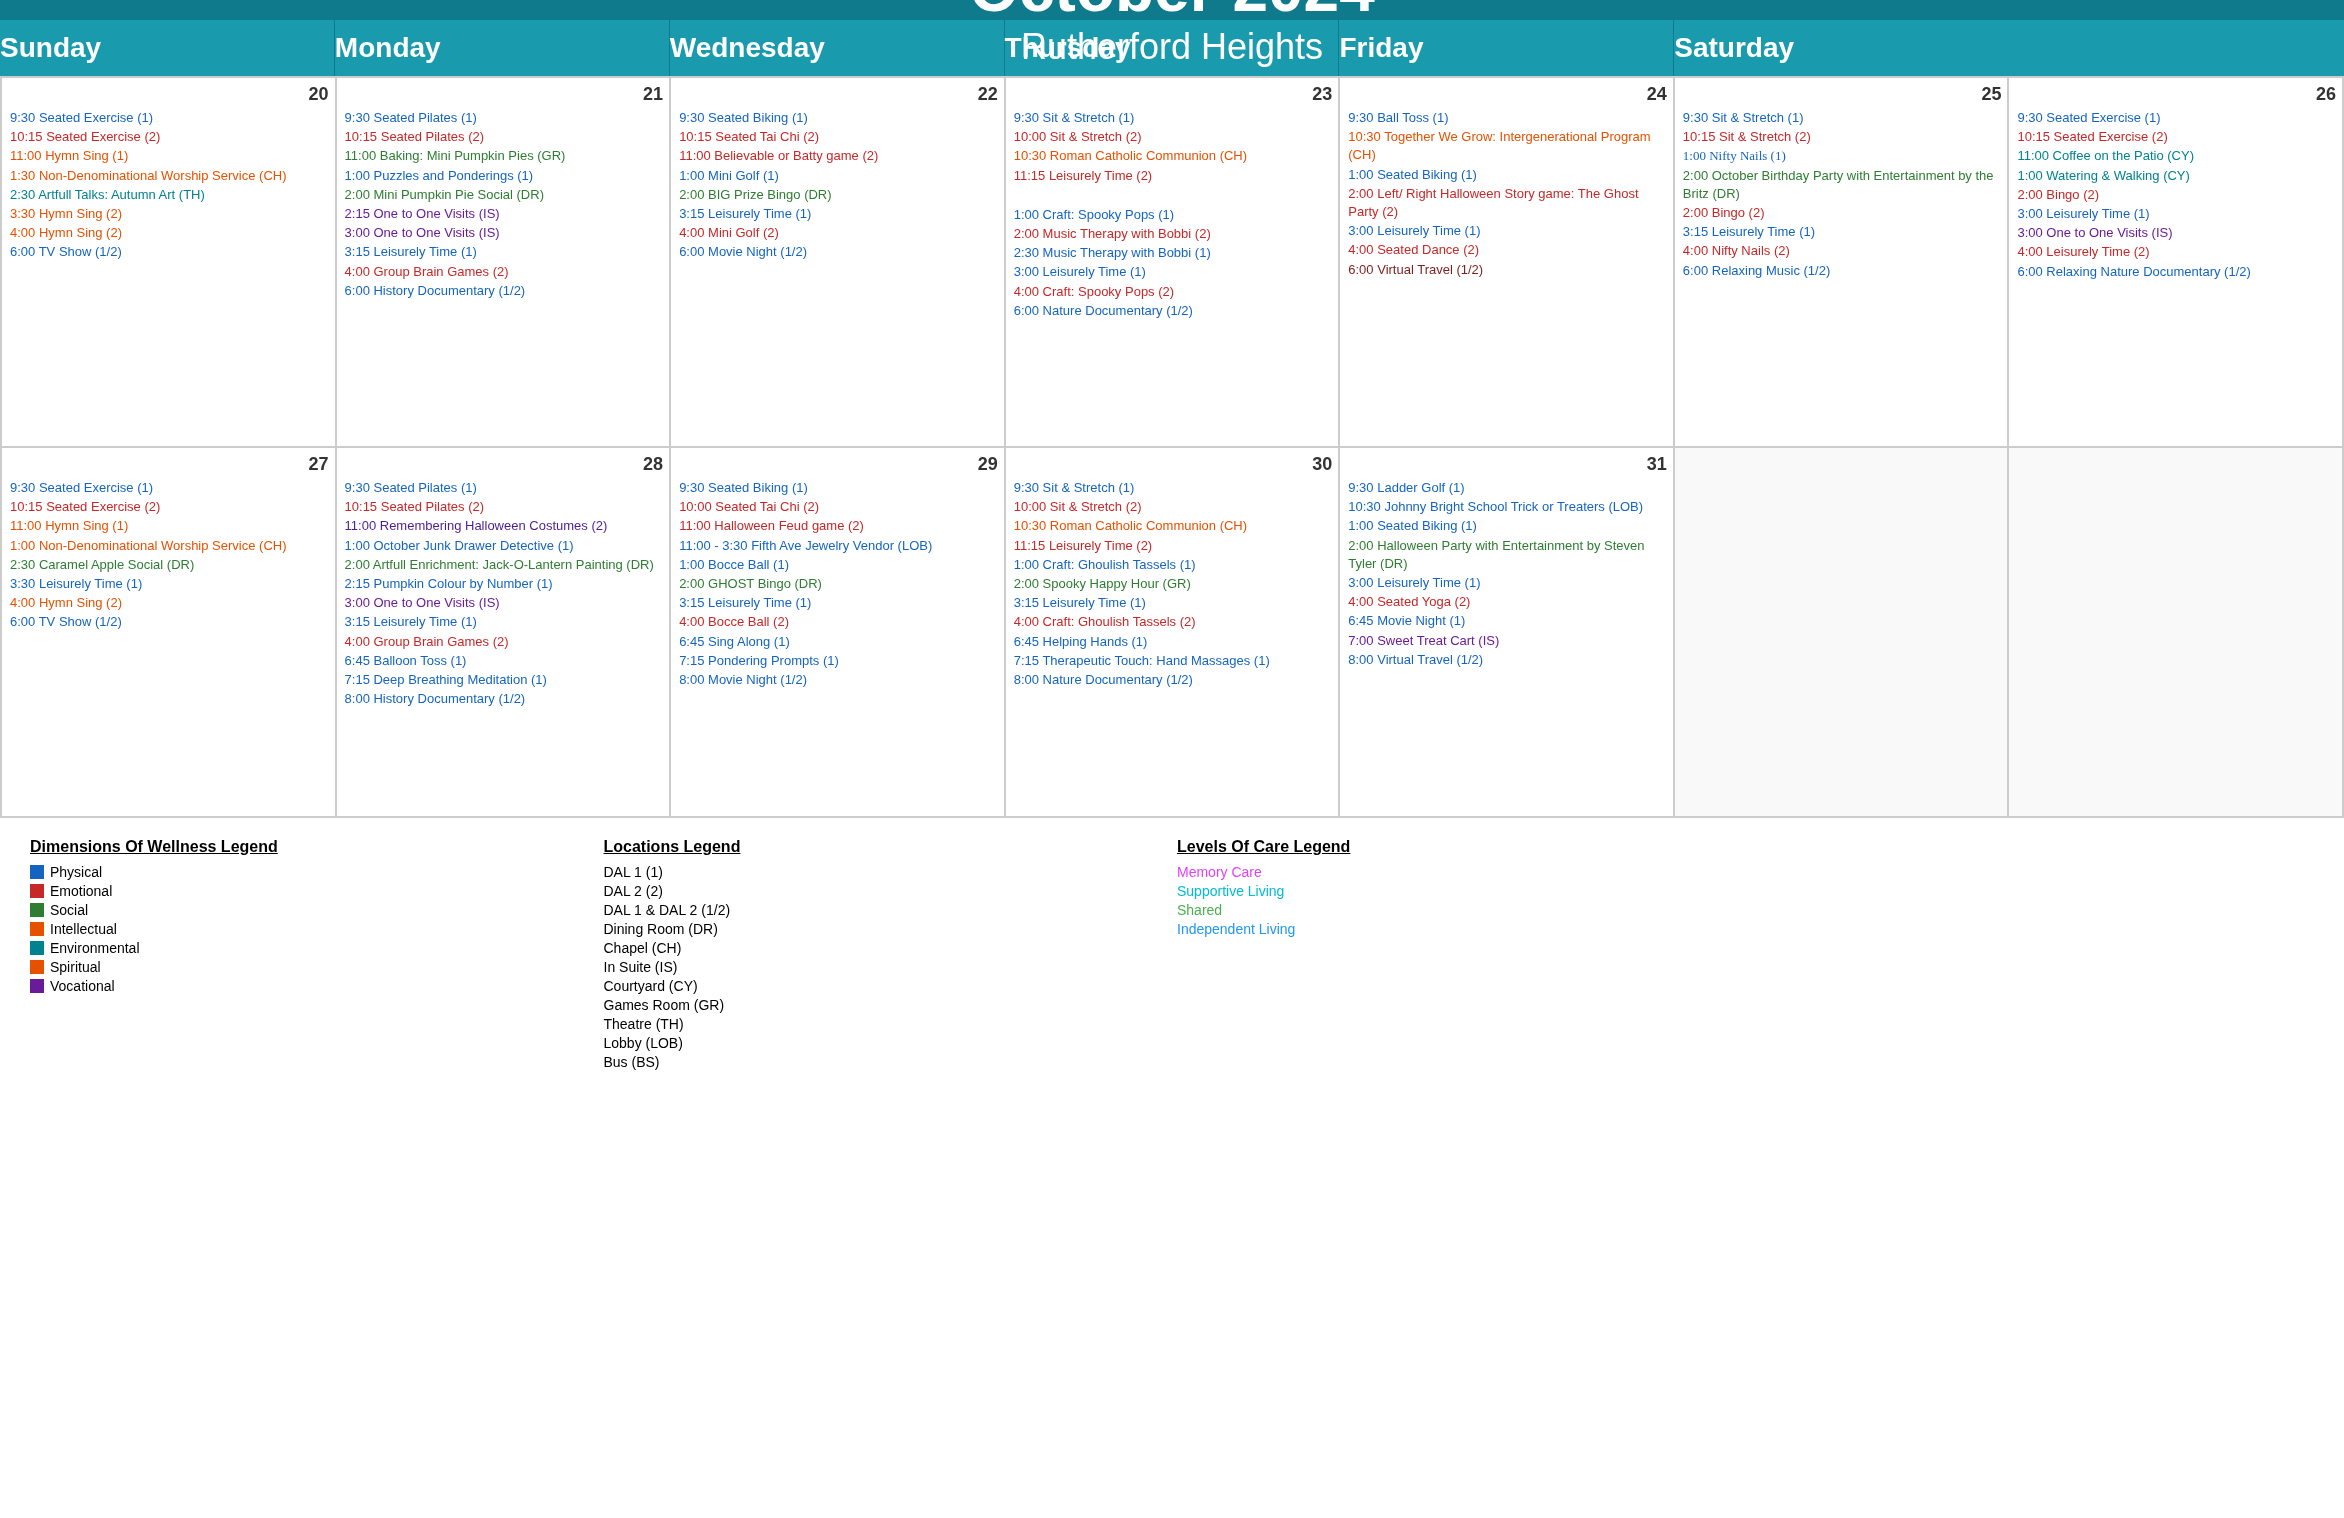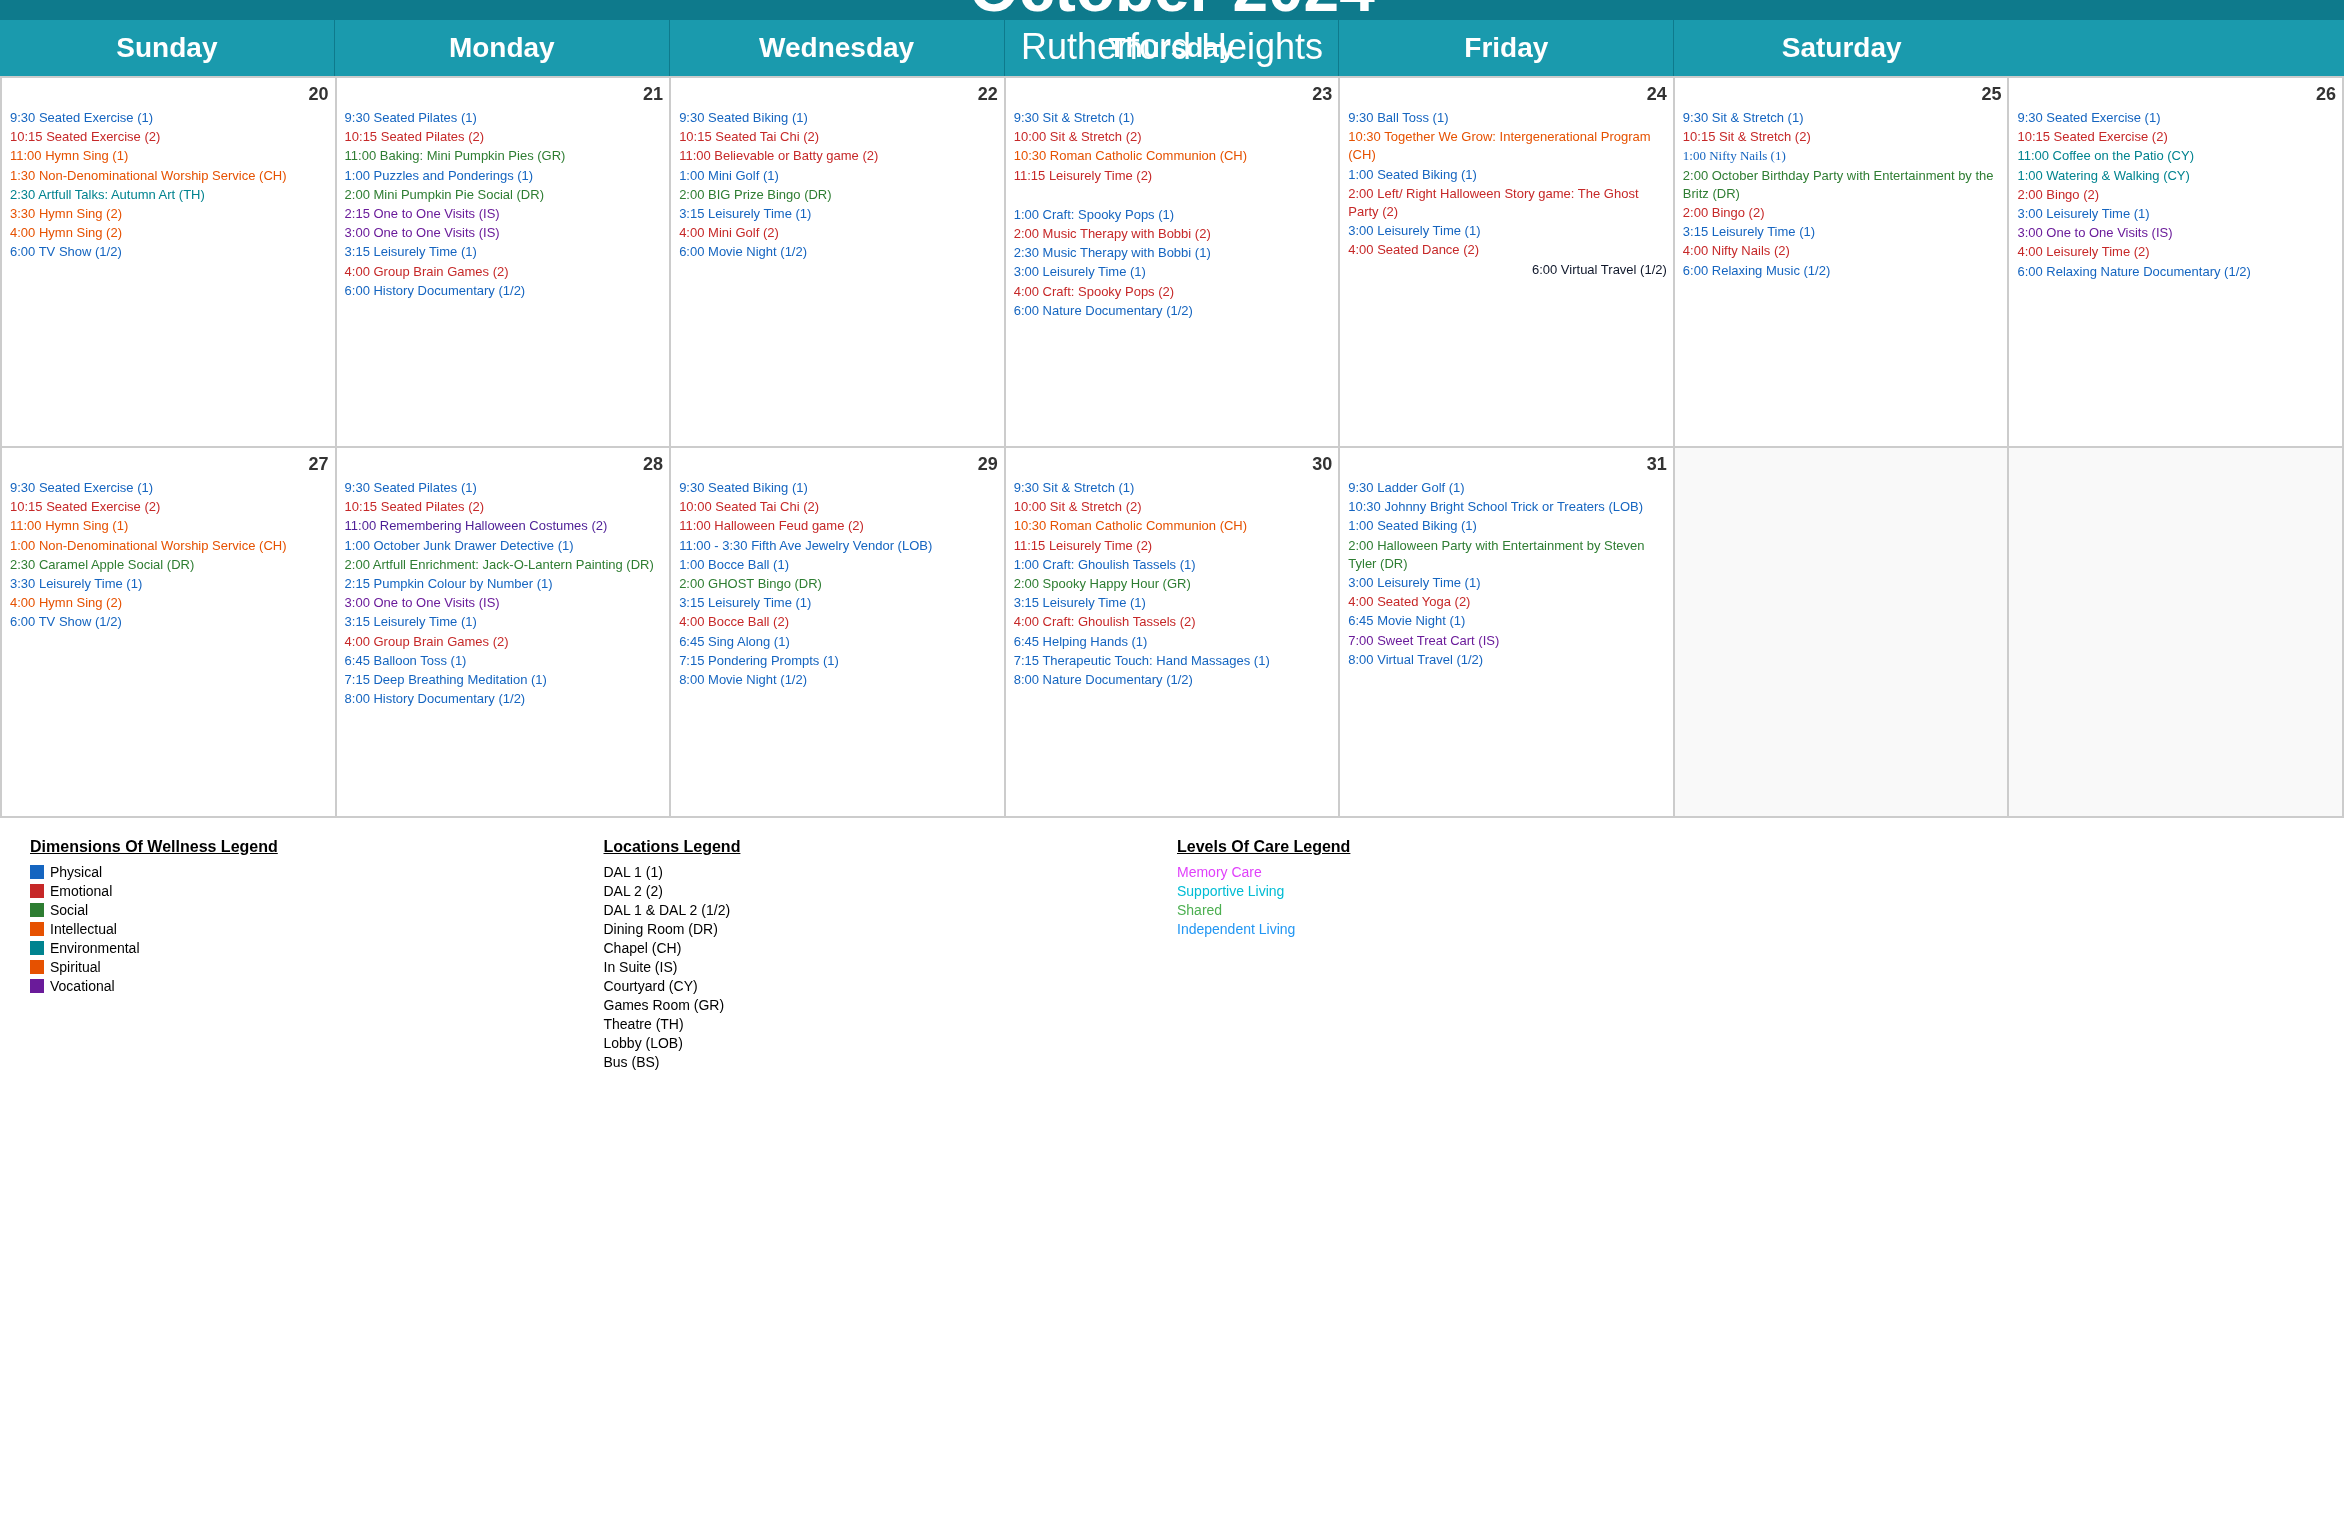--- a/index.html
+++ b/index.html
@@ -35,25 +35,25 @@
     .header-center .month-year { font-size: 64px; font-weight: bold; }
     .header-center .location { font-size: 36px; font-weight: 400; }
 
     
     .day-headers {
       display: grid;
       grid-template-columns: repeat(7, 1fr);
       background: #1a9aad;
     }
     .day-header {
-      text-align: center;
+      text-align: left;
       color: white;
       font-size: 28px;
       font-weight: bold;
-      padding: 12px 12px;
+      padding: 12px 0;
       border-right: 1px solid #0e7a8c;
     }
     .day-header:last-child { border-right: none; }
 
     
     .calendar {
       display: grid;
       grid-template-columns: repeat(7, 1fr);
       border-left: 2px solid #ccc;
       border-top: 2px solid #ccc;
@@ -185,21 +185,21 @@
       <div class="cal-event" style="color: rgb(21, 101, 192);">6:00 Nature Documentary (1/2)</div>
     </div>
     <div class="cal-cell">
       <div class="date-num">24</div>
       <div class="cal-event" style="color: rgb(21, 101, 192);">9:30 Ball Toss (1)</div>
       <div class="cal-event" style="color: rgb(230, 81, 0);">10:30 Together We Grow: Intergenerational Program (CH)</div>
       <div class="cal-event" style="color: rgb(21, 101, 192);">1:00 Seated Biking (1)</div>
       <div class="cal-event" style="color: rgb(198, 40, 40);">2:00 Left/ Right Halloween Story game: The Ghost Party (2)</div>
       <div class="cal-event" style="color: rgb(21, 101, 192);">3:00 Leisurely Time (1)</div>
       <div class="cal-event" style="color: rgb(198, 40, 40);">4:00 Seated Dance (2)</div>
-      <div class="cal-event" style="color: #0f172a; text-align: right;">6:00 Virtual Travel (1/2)</div>
+      <div class="cal-event" style="color: #7f1d1d;">6:00 Virtual Travel (1/2)</div>
     </div>
     <div class="cal-cell">
       <div class="date-num">25</div>
       <div class="cal-event" style="color: rgb(21, 101, 192);">9:30 Sit &amp; Stretch (1)</div>
       <div class="cal-event" style="color: rgb(198, 40, 40);">10:15 Sit &amp; Stretch (2)</div>
       <div class="cal-event" style="color: rgb(21, 101, 192); font-family: Liberation Serif, serif;">1:00 Nifty Nails (1)</div>
       <div class="cal-event" style="color: rgb(46, 125, 50);">2:00 October Birthday Party with Entertainment by the Britz (DR)</div>
       <div class="cal-event" style="color: rgb(198, 40, 40);">2:00 Bingo (2)</div>
       <div class="cal-event" style="color: rgb(21, 101, 192);">3:15 Leisurely Time (1)</div>
       <div class="cal-event" style="color: rgb(198, 40, 40);">4:00 Nifty Nails (2)</div>

